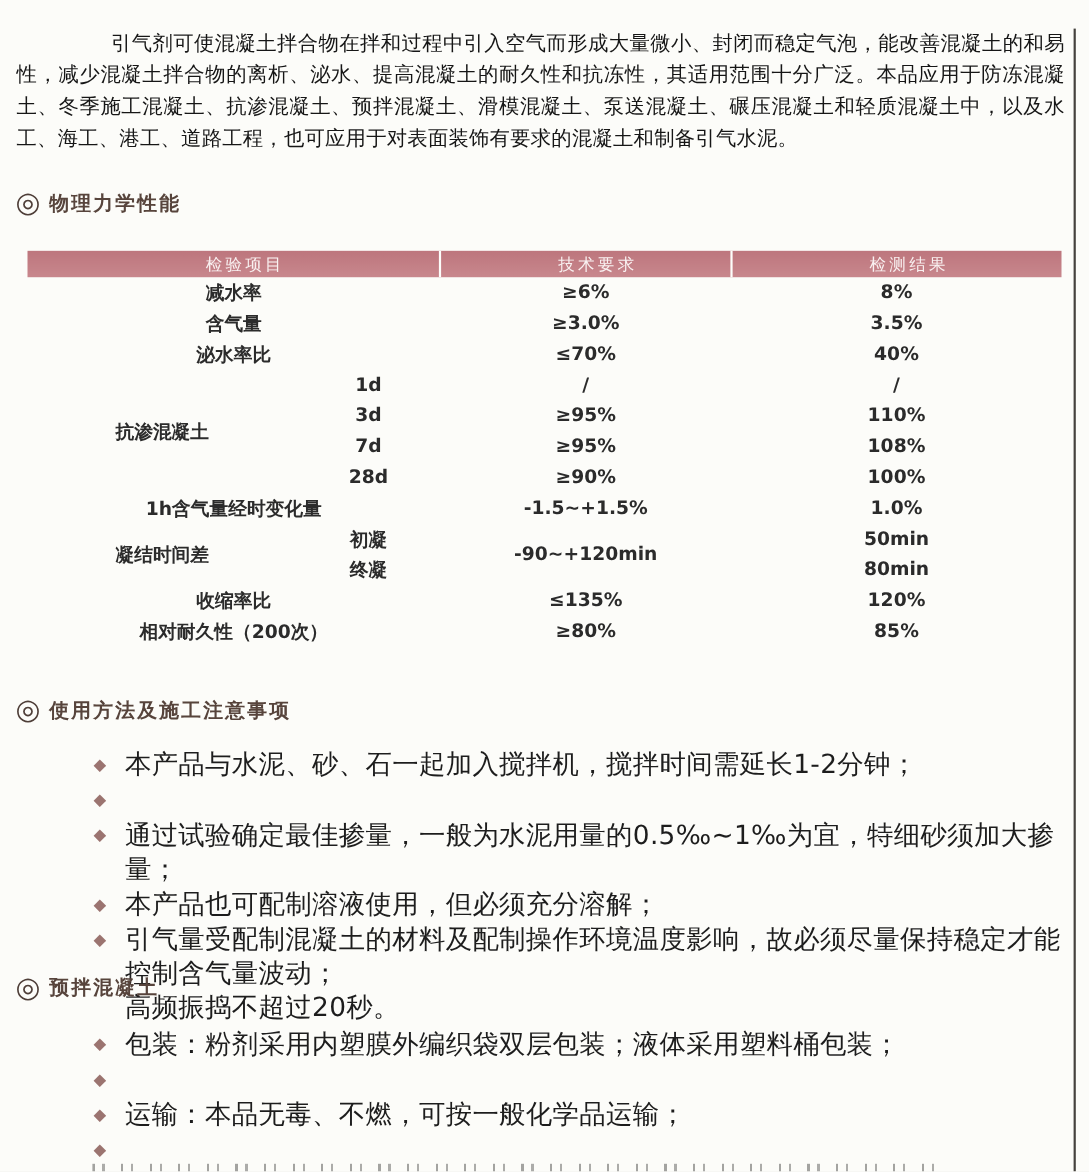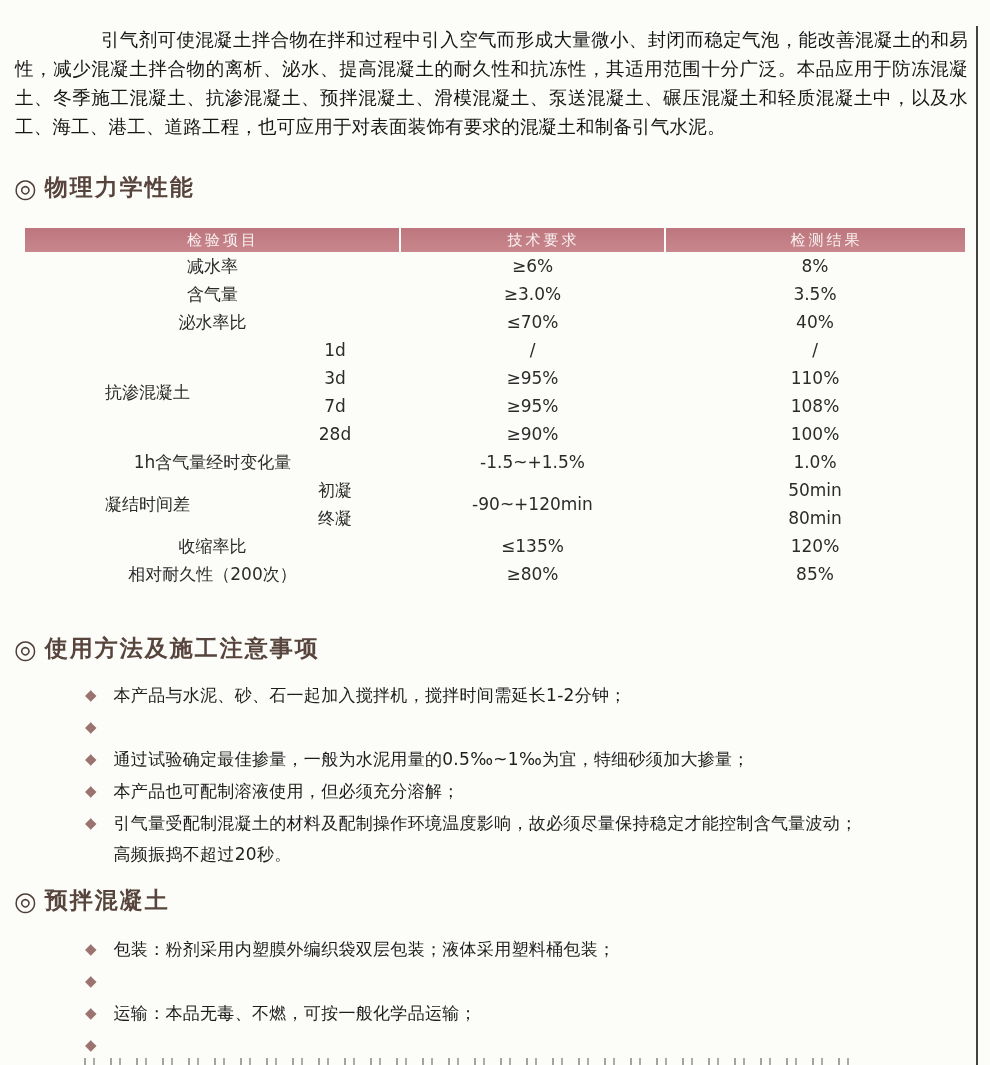--- a/index.html
+++ b/index.html
@@ -17,40 +17,40 @@
     font-size:18.5px; line-height:29px; text-align:justify;
     text-indent:86px; color:#161616; letter-spacing:0.2px;
   }
 
   
   .section-heading {
     position:absolute; left:14px; display:flex; align-items:center; gap:8px;
     color:#57443c; font-weight:bold;
   }
   .section-heading .ring { font-size:26px; line-height:26px; font-weight:normal; color:#4e3e38; }
-  .section-heading .title { font-size:23px; letter-spacing:2px; }
+  .section-heading .title { font-size:18px; letter-spacing:2px; }
 
   
   .props-table {
     position:absolute; left:25px; top:228px; width:940px;
     border-collapse:collapse; table-layout:fixed; font-size:17px; color:#2b2b2b;
   }
   .props-table th {
     background:linear-gradient(180deg,#bd767d,#c8878d);
     color:#f9f1f1; font-weight:normal; font-size:15px; letter-spacing:3px;
     height:24px; text-align:center;padding-left:22px;
   }
   .props-table th + th { border-left:2px solid #fdfdfb; }
-  .props-table td { height:28px; text-align:center; vertical-align:middle; }
+  .props-table td { height:28px; text-align:center; vertical-align:middle;font-weight:bold; }
 
   
   .bullet-list { position:absolute; left:85px; width:880px; list-style:none; }
   .bullet-list li { display:flex; align-items:flex-start; margin-bottom:1px; }
   .diamond { flex:0 0 auto; color:#9b7470; font-size:15px; line-height:31px; margin-right:17px; }
-  .bullet-text { font-size:17px; line-height:31px; color:#1d1d1d; white-space:pre-line; letter-spacing:0.3px; }
+  .bullet-text { font-size:24px; line-height:31px; color:#1d1d1d; white-space:pre-line; letter-spacing:0.3px; }
 
   
   .clipped-line {
     position:absolute; left:84px; top:1058px; width:770px; height:7px; overflow:hidden; opacity:.55;
     background:repeating-linear-gradient(90deg,#5a5a58 0 2px,transparent 2px 9px,#6a6a68 9px 11px,transparent 11px 26px);
   }
 </style>
 </head>
 <body>
 

